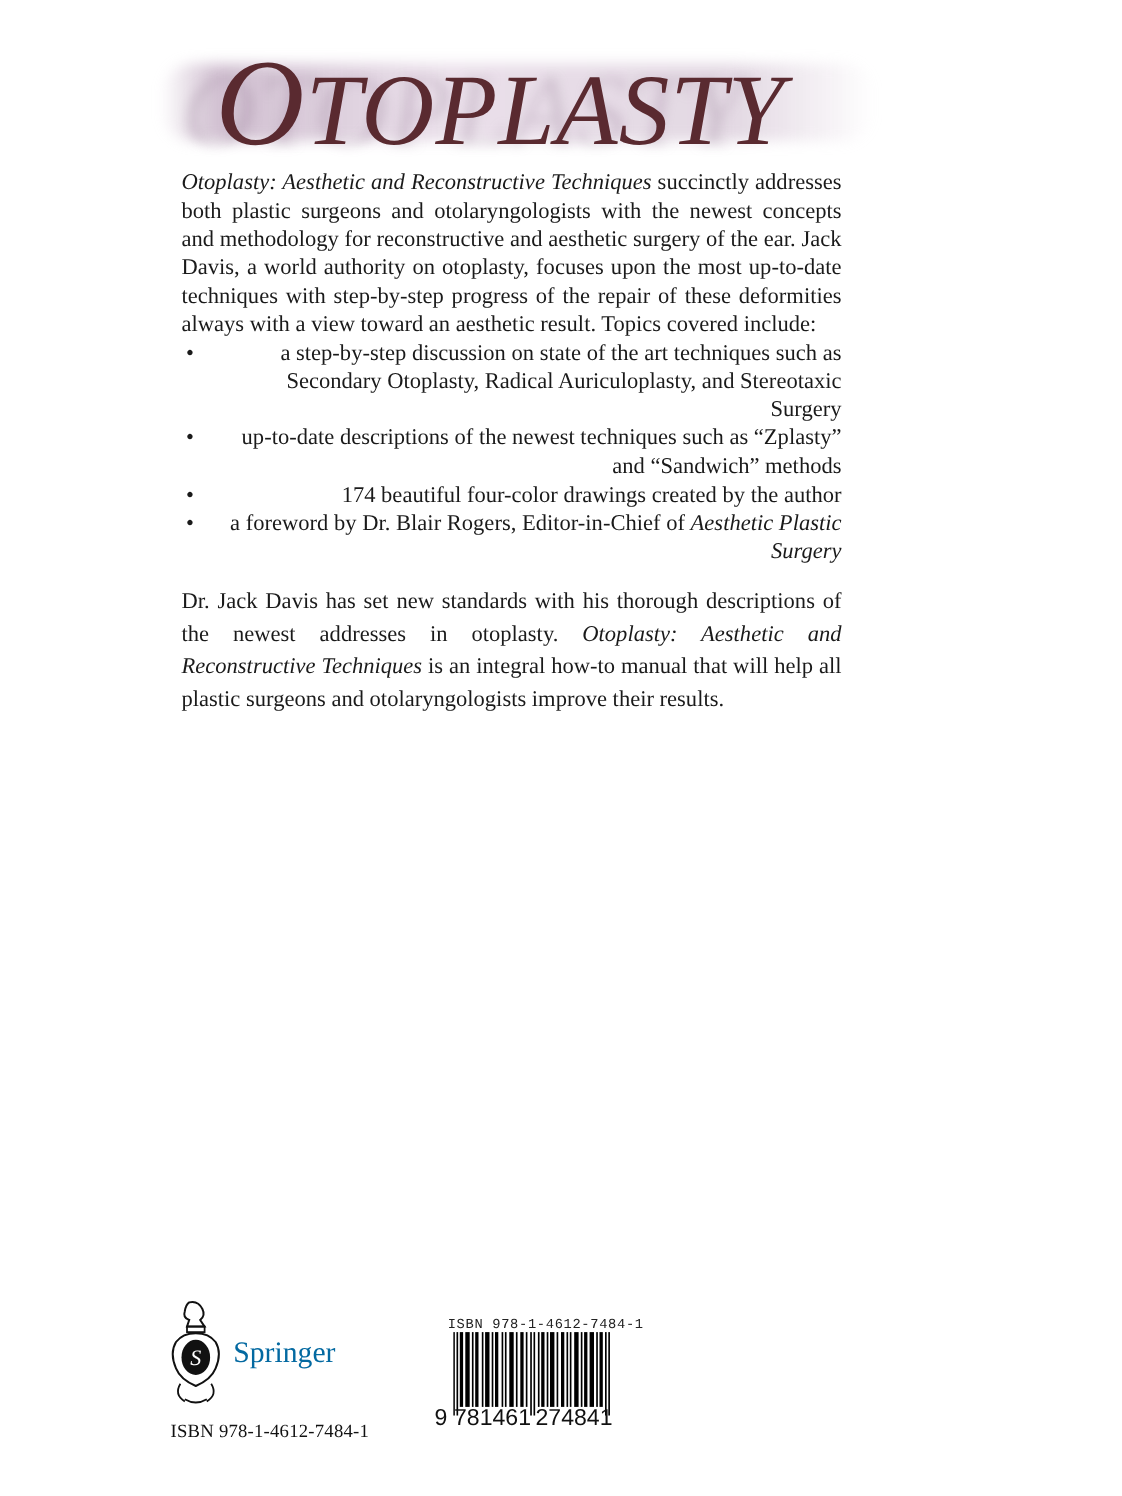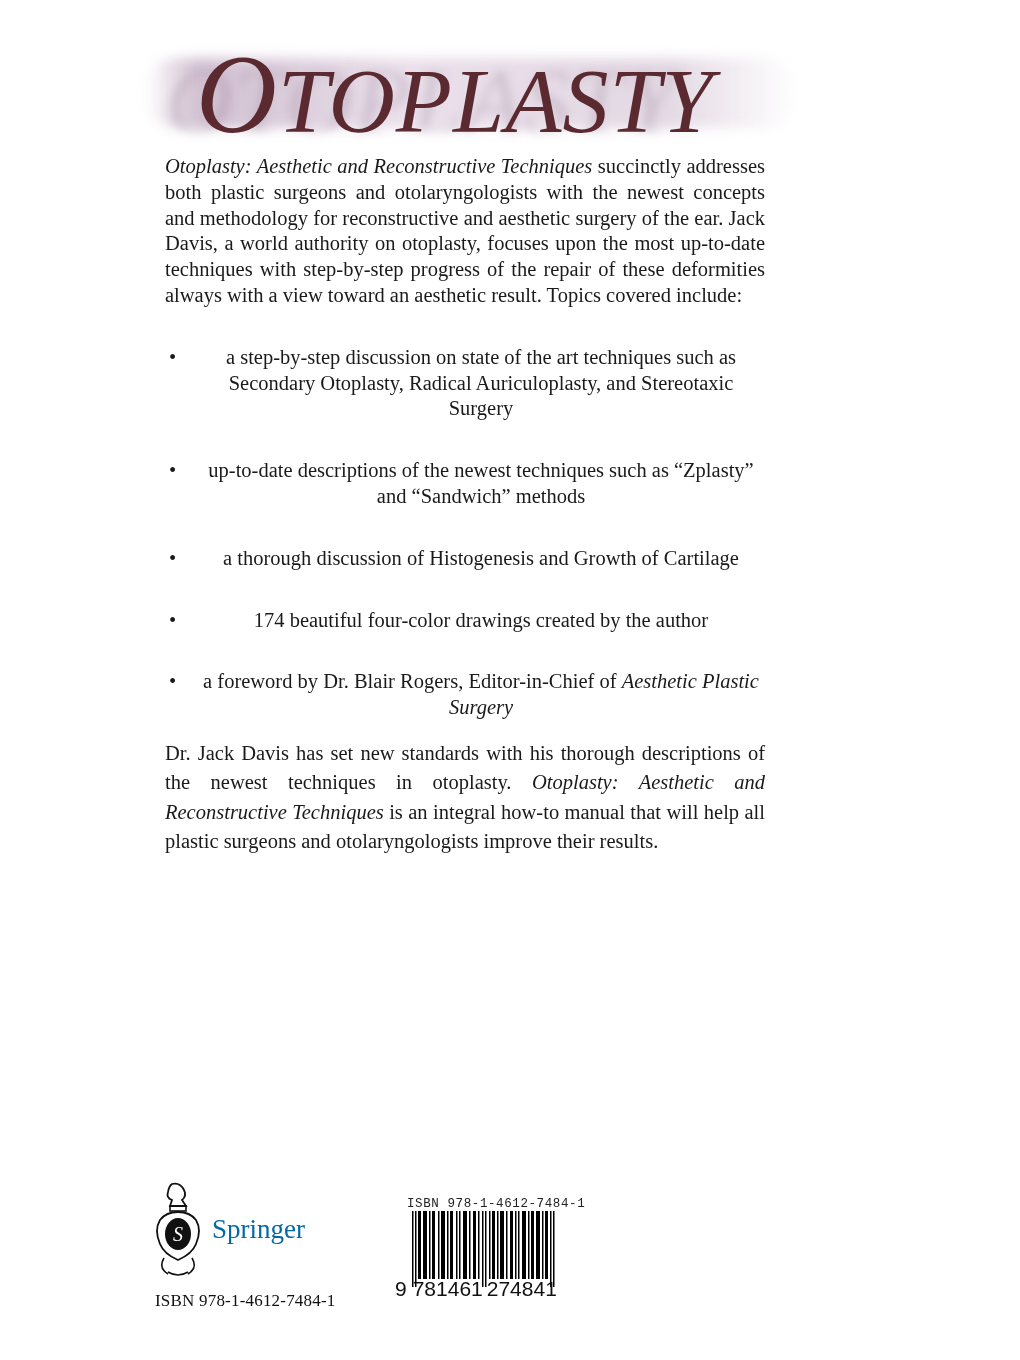--- a/index.html
+++ b/index.html
@@ -20,21 +20,21 @@
     .title-text {
       position: absolute; left: 56px; top: 0px; font-size: 92px; letter-spacing: 1px;
       color: #5a2a30; white-space: nowrap; font-family: "Liberation Serif", serif; line-height: 100px;
     }
     .title-text .big { font-size: 112px; }
 
     .body-text { position: absolute; left: 165px; top: 154px; width: 600px; font-size: 20.5px; line-height: 25.8px; }
     .para { text-align: justify; }
     .para i { font-style: italic; }
     ul.topics { list-style: none; margin-top: 0px; }
-    ul.topics li { position: relative; padding-left: 32px; text-align: center; margin-top: 36px; }
+    ul.topics li { position: relative; padding-left: 32px; text-align: right; }
     ul.topics li::before { content: "•"; position: absolute; left: 4px; top: 0; }
     .para2 { margin-top: 18px; line-height: 29.5px; text-align: justify; }
 
     .publisher { position: absolute; left: 150px; top: 1180px; width: 180px; height: 100px; }
     .logo-svg { position: absolute; left: 0; top: 0; }
     .springer-word { position: absolute; left: 62px; top: 34px; font-size: 27px; color: #0369a1; }
     .isbn-left { position: absolute; left: 155px; top: 1291px; font-size: 17px; letter-spacing: 0.2px; color: #111; }
 
     .barcode-wrap { position: absolute; left: 395px; top: 1197px; width: 200px; height: 110px; }
     .barcode-isbn { position: absolute; left: 12px; top: 0px; font-family: "Liberation Mono", monospace; font-size: 12.5px; letter-spacing: 0.6px; color: #222; white-space: nowrap; }
@@ -50,25 +50,24 @@
   <div class="title-blur"></div>
   <div class="title-ghost">OTOPLASTY</div>
   <div class="title-text"><span class="big">O</span><span>TOPLASTY</span></div>
 </div>
 
 <div class="body-text">
   <p class="para"><i>Otoplasty: Aesthetic and Reconstructive Techniques</i><span> succinctly addresses both plastic surgeons and otolaryngologists with the newest concepts and methodology for reconstructive and aesthetic surgery of the ear. Jack Davis, a world authority on otoplasty, focuses upon the most up-to-date techniques with step-by-step progress of the repair of these deformities always with a view toward an aesthetic result. Topics covered include:</span></p>
   <ul class="topics">
     <li><span>a step-by-step discussion on state of the art techniques such as Secondary Otoplasty, Radical Auriculoplasty, and Stereotaxic Surgery</span></li>
     <li><span>up-to-date descriptions of the newest techniques such as “Zplasty” and “Sandwich” methods</span></li>
-    <li><span>a thorough discussion of Histogenesis and Growth of Cartilage</span></li>
     <li><span>174 beautiful four-color drawings created by the author</span></li>
     <li><span>a foreword by Dr. Blair Rogers, Editor-in-Chief of </span><i>Aesthetic Plastic Surgery</i></li>
   </ul>
-  <p class="para2"><span>Dr. Jack Davis has set new standards with his thorough descriptions of the newest techniques in otoplasty. </span><i>Otoplasty: Aesthetic and Reconstructive Techniques</i><span> is an integral how-to manual that will help all plastic surgeons and otolaryngologists improve their results.</span></p>
+  <p class="para2"><span>Dr. Jack Davis has set new standards with his thorough descriptions of the newest addresses in otoplasty. </span><i>Otoplasty: Aesthetic and Reconstructive Techniques</i><span> is an integral how-to manual that will help all plastic surgeons and otolaryngologists improve their results.</span></p>
 </div>
 
 <div class="publisher">
   <svg class="logo-svg" width="56" height="100" viewBox="0 0 56 100">
     <path d="M22 4 q8 -2 12 6 q3 6 -2 10 l4 6 h-16 l2 -6 q-6 -2 -4 -8 q1 -6 4 -8z" fill="none" stroke="#111" stroke-width="1.8"></path>
     <rect x="20" y="26" width="16" height="5" fill="none" stroke="#111" stroke-width="1.6"></rect>
     <path d="M10 40 q-6 10 0 24 q4 10 18 16 q14 -6 18 -16 q6 -14 0 -24 q-6 -8 -18 -8 q-12 0 -18 8z" fill="none" stroke="#111" stroke-width="1.8"></path>
     <ellipse cx="28" cy="54" rx="13" ry="16" fill="#111"></ellipse>
     <text x="28" y="61" font-size="20" fill="#fff" text-anchor="middle" font-family="Liberation Serif, serif" font-style="italic">S</text>
     <path d="M14 78 q-6 10 4 16 M42 78 q6 10 -4 16 M18 92 q10 6 20 0" fill="none" stroke="#111" stroke-width="1.6"></path>

